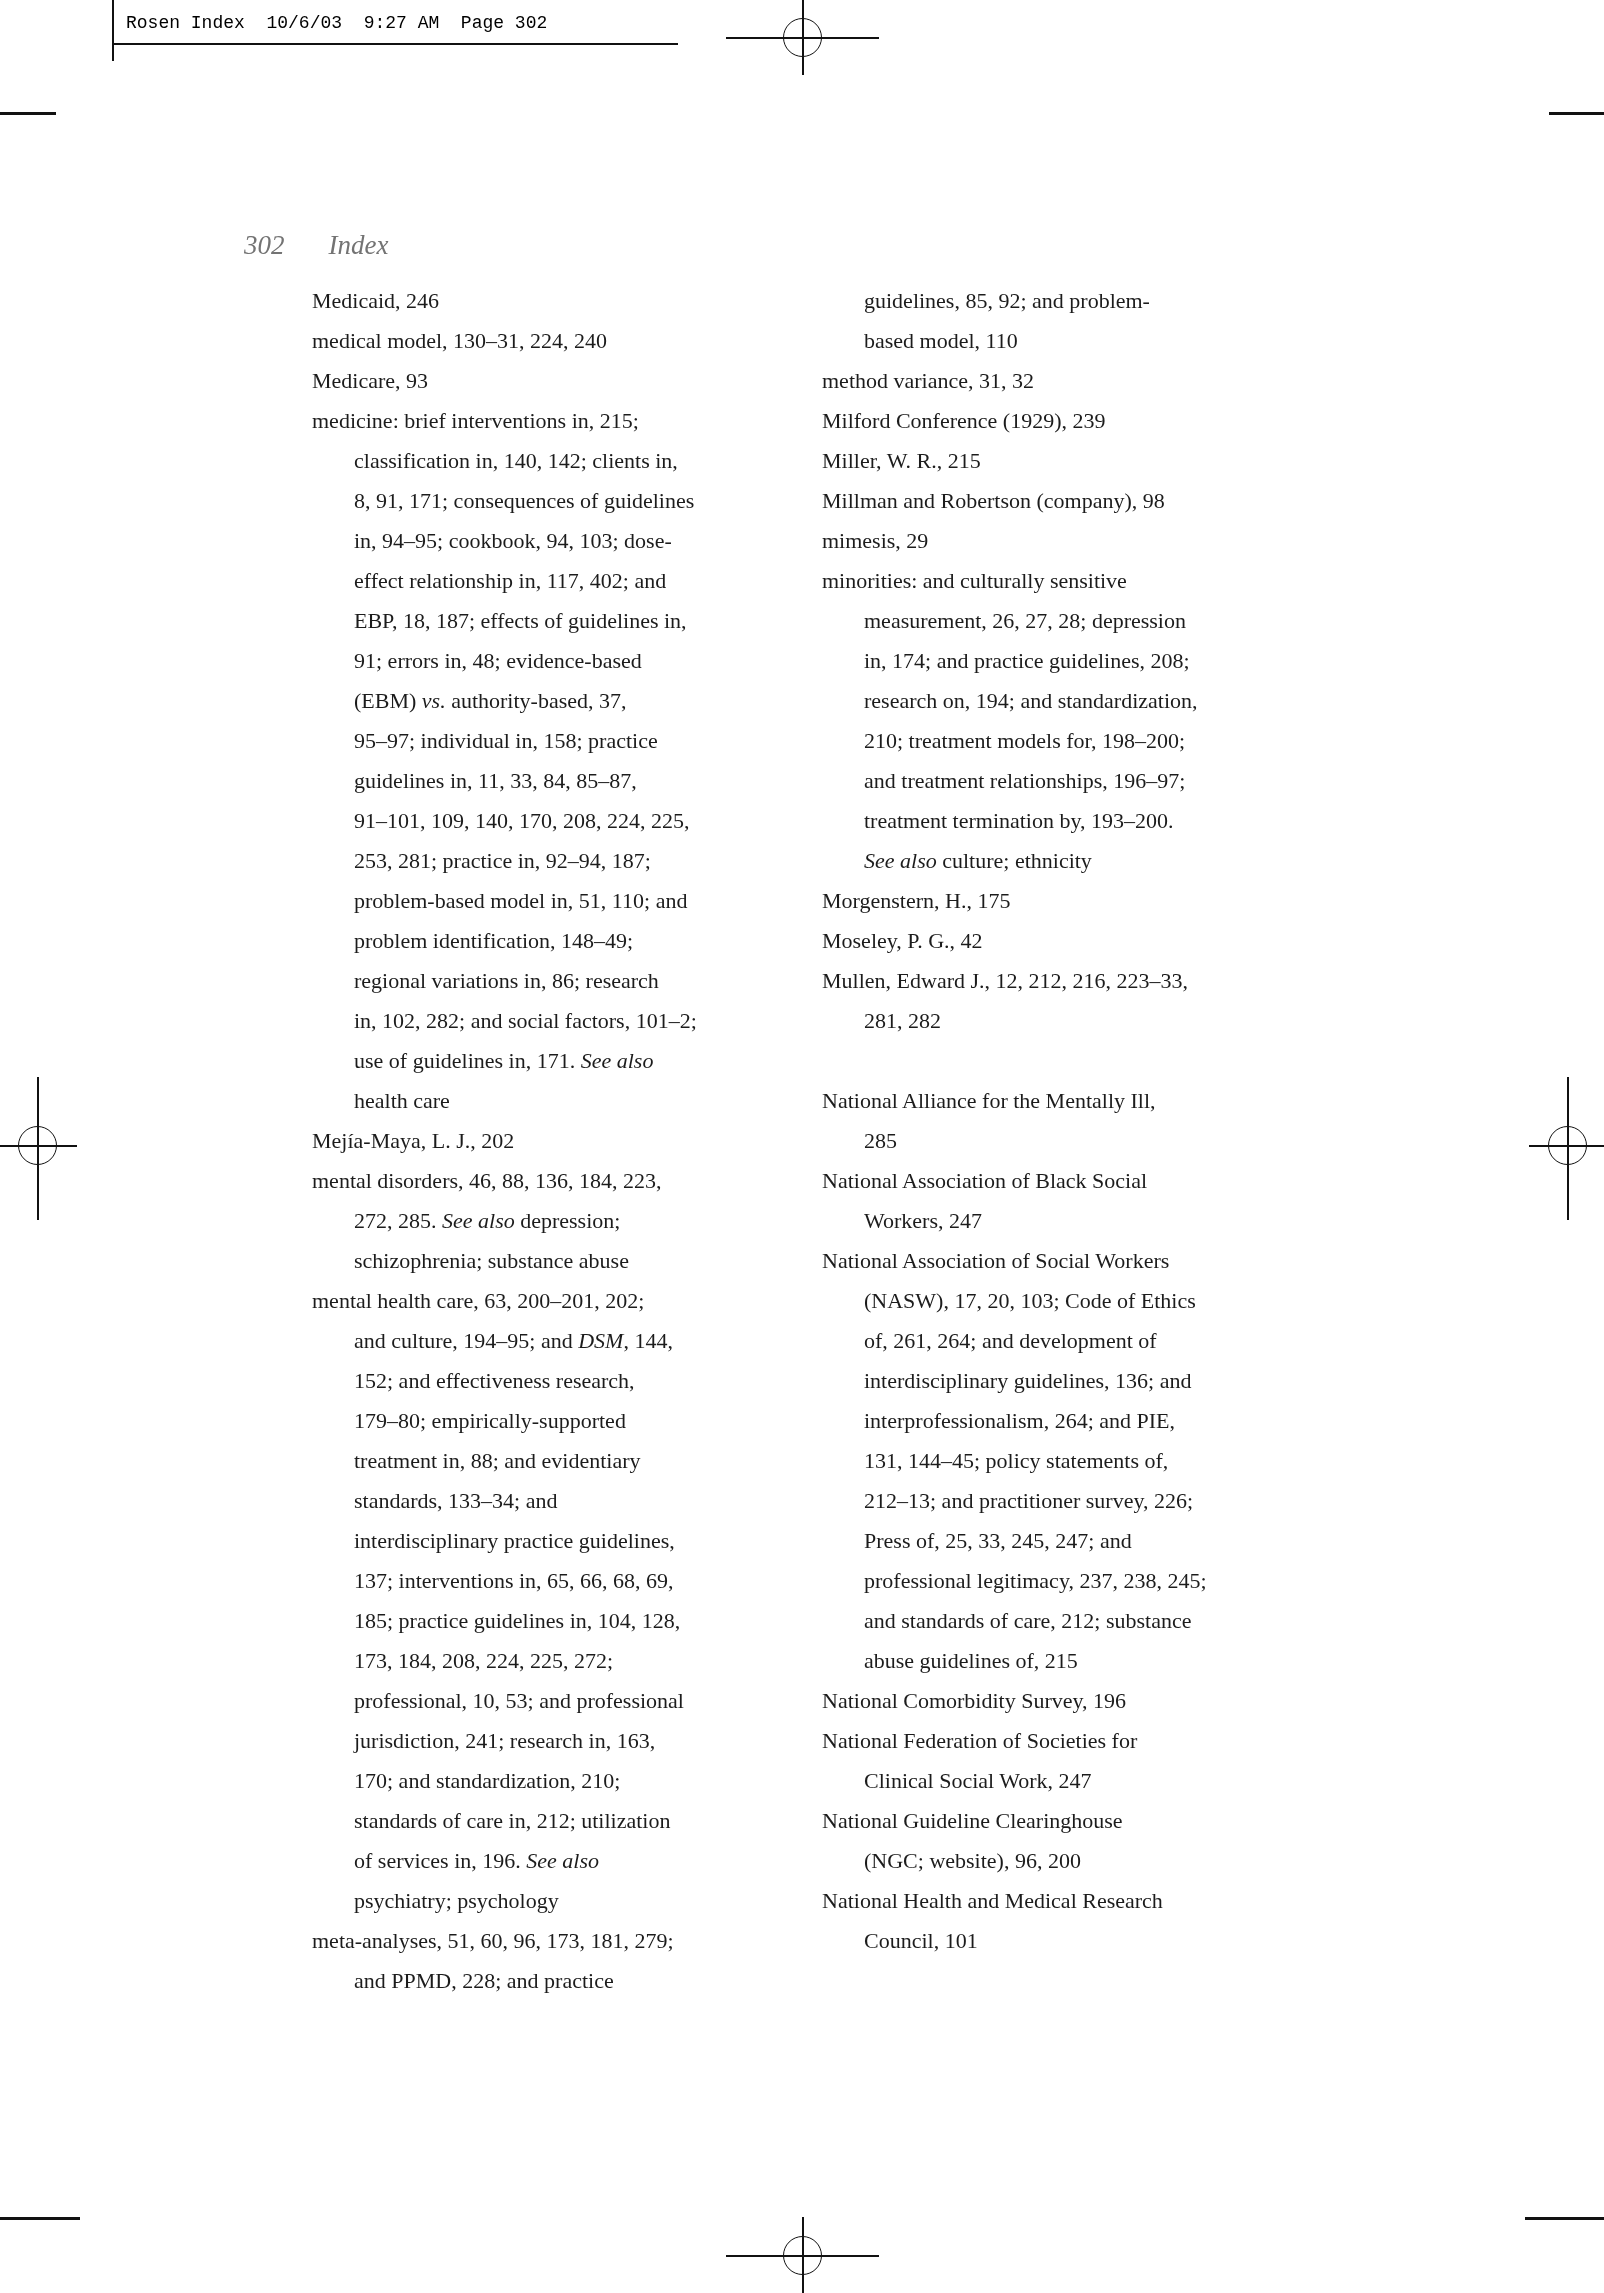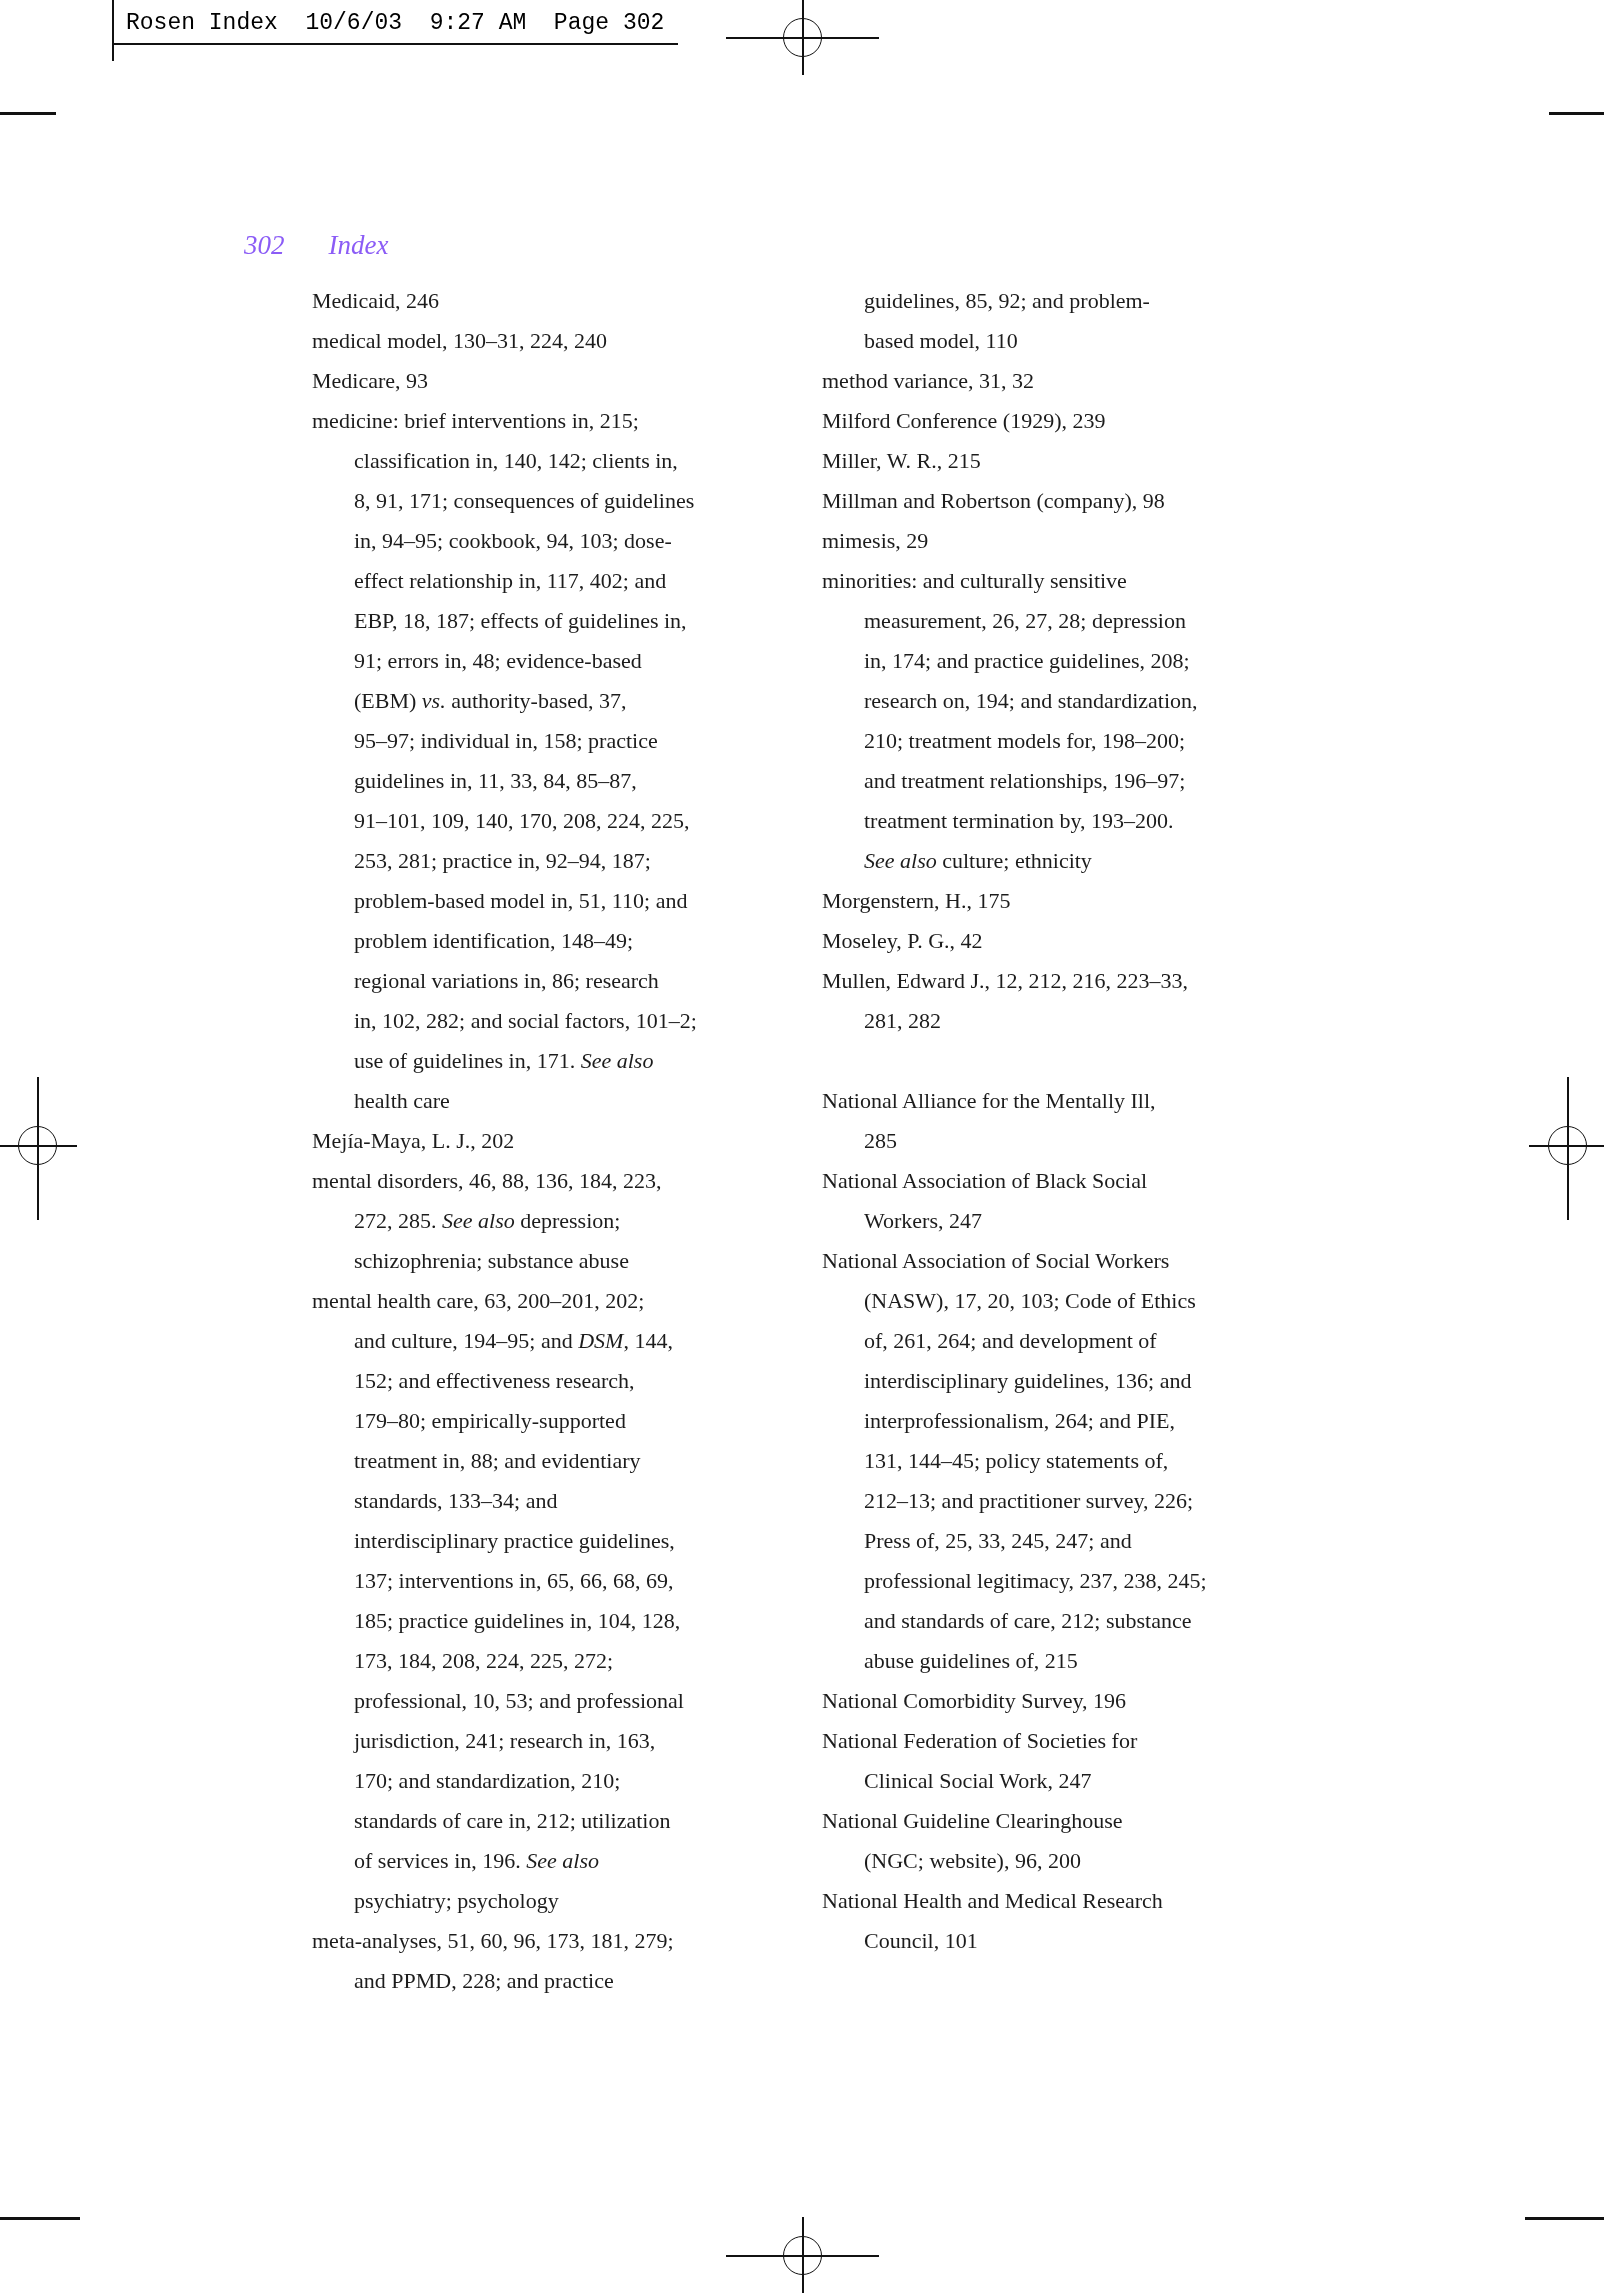--- a/index.html
+++ b/index.html
@@ -11,21 +11,21 @@
     font-family: "Liberation Serif", serif;
   }
   
   .slug-vline {
     position: absolute; left: 112px; top: 0; width: 1.9px; height: 61px;
     background: #111;
   }
   .slug-text {
     position: absolute; left: 126px; top: 10.3px;
     font-family: "Liberation Mono", "DejaVu Sans Mono", monospace;
-    font-size: 23px; line-height: 26px; color: #000;
+    font-size: 18px; line-height: 26px; color: #000;
     white-space: pre;
   }
   .slug-underline {
     position: absolute; left: 112px; top: 43px; width: 566px; height: 1.9px;
     background: #111;
   }
   
   .tick { position: absolute; background: #111; height: 2.8px; }
   .tick-tl { left: 0; top: 112px; width: 56px; }
   .tick-tr { left: 1549px; top: 112px; width: 56px; }
@@ -34,21 +34,21 @@
   
   .rm-line { position: absolute; background: #111; }
   .rm-circle {
     position: absolute; width: 39px; height: 39px;
     border: 1.9px solid #111; border-radius: 50%;
     background: transparent; box-sizing: border-box;
   }
   
   .running-head {
     position: absolute; left: 244px; top: 230px;
-    font-size: 27px; line-height: 30px; font-style: italic; color: #8b5cf6;
+    font-size: 27px; line-height: 30px; font-style: italic; color: #737373;
   }
   .running-head .head-title { margin-left: 44px; }
   
   .index-col {
     position: absolute; top: 281px; width: 497px;
     font-size: 22px; line-height: 40px; color: #1c1c1c;
   }
   .col-left  { left: 312px; }
   .col-right { left: 822px; }
   .index-col .line { white-space: nowrap; }

